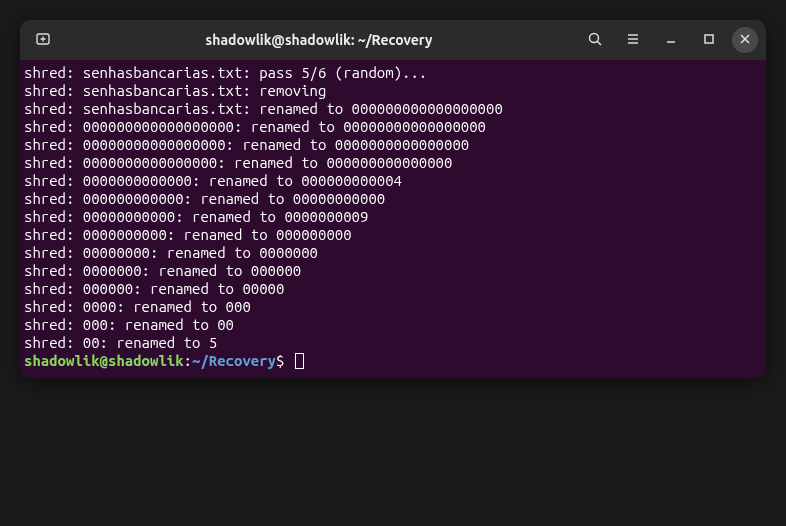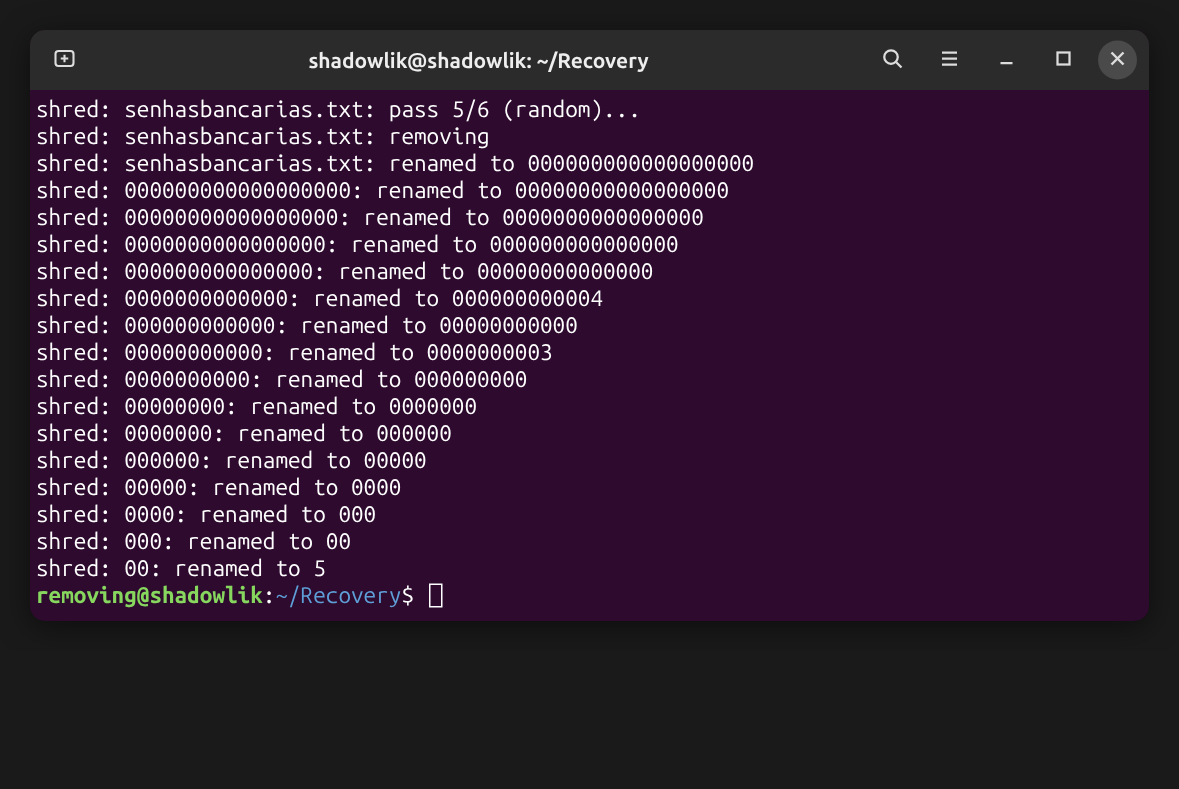--- a/index.html
+++ b/index.html
@@ -60,21 +60,21 @@
     .terminal-body {
       padding: 4px 4px 8px 4px;
       font-size: 15px;
       line-height: 18px;
       color: #fff;
       font-family: 'Ubuntu Mono', 'DejaVu Sans Mono', monospace;
     }
     .line { white-space: pre; }
     .prompt-user { color: #87d75f; font-weight: bold; }
     .prompt-colon { color: #fff; }
-    .prompt-path { color: #5f9fd7; font-weight: normal; }
+    .prompt-path { color: #5f9fd7; font-weight: bold; }
     .prompt-dollar { color: #fff; }
     .cursor {
       display: inline-block;
       width: 9px;
       height: 16px;
       border: 1px solid #fff;
       vertical-align: text-bottom;
       margin-left: 2px;
     }
     svg { width: 16px; height: 16px; }
@@ -137,28 +137,26 @@
     </div>
   </div>
   <div class="terminal-body">
     <div id="output-lines">
         <div class="line">shred: senhasbancarias.txt: pass 5/6 (random)...</div>
         <div class="line">shred: senhasbancarias.txt: removing</div>
         <div class="line">shred: senhasbancarias.txt: renamed to 000000000000000000</div>
         <div class="line">shred: 000000000000000000: renamed to 00000000000000000</div>
         <div class="line">shred: 00000000000000000: renamed to 0000000000000000</div>
         <div class="line">shred: 0000000000000000: renamed to 000000000000000</div>
-        <div class="line">shred: 000000000000000: renamed to 00000000000000</div>
         <div class="line">shred: 0000000000000: renamed to 000000000004</div>
         <div class="line">shred: 000000000000: renamed to 00000000000</div>
-        <div class="line">shred: 00000000000: renamed to 0000000003</div>
+        <div class="line">shred: 00000000000: renamed to 0000000009</div>
         <div class="line">shred: 0000000000: renamed to 000000000</div>
         <div class="line">shred: 00000000: renamed to 0000000</div>
         <div class="line">shred: 0000000: renamed to 000000</div>
         <div class="line">shred: 000000: renamed to 00000</div>
-        <div class="line">shred: 00000: renamed to 0000</div>
         <div class="line">shred: 0000: renamed to 000</div>
         <div class="line">shred: 000: renamed to 00</div>
         <div class="line">shred: 00: renamed to 5</div>
       </div>
-    <div class="line"><span class="prompt-user">removing@shadowlik</span><span class="prompt-colon">:</span><span class="prompt-path">~/Recovery</span><span class="prompt-dollar">$</span> <span class="cursor"></span></div>
+    <div class="line"><span class="prompt-user">shadowlik@shadowlik</span><span class="prompt-colon">:</span><span class="prompt-path">~/Recovery</span><span class="prompt-dollar">$</span> <span class="cursor"></span></div>
   </div>
 </div>
 
 </body></html>

